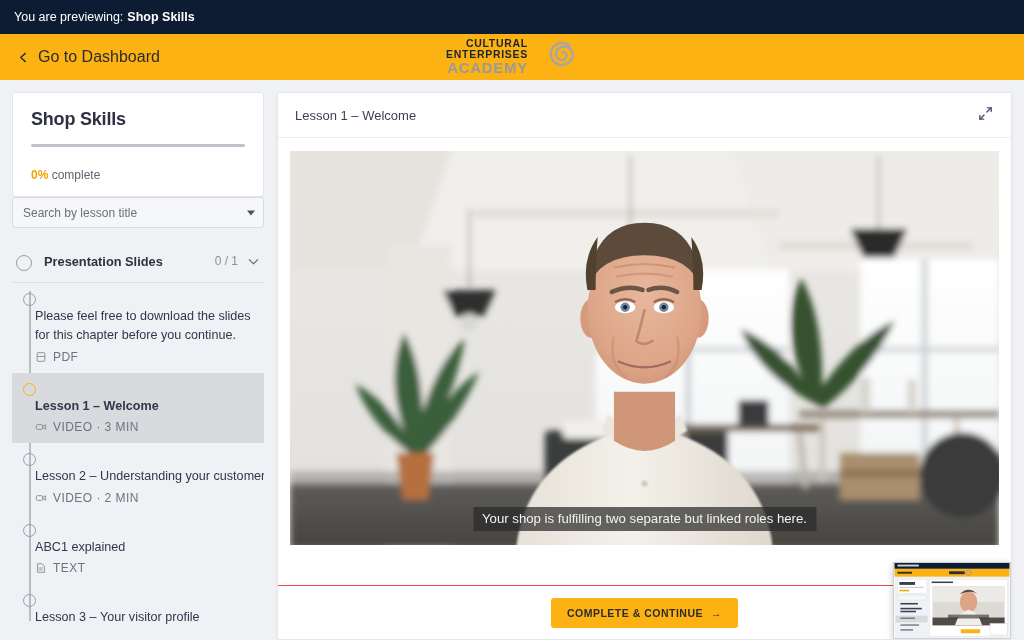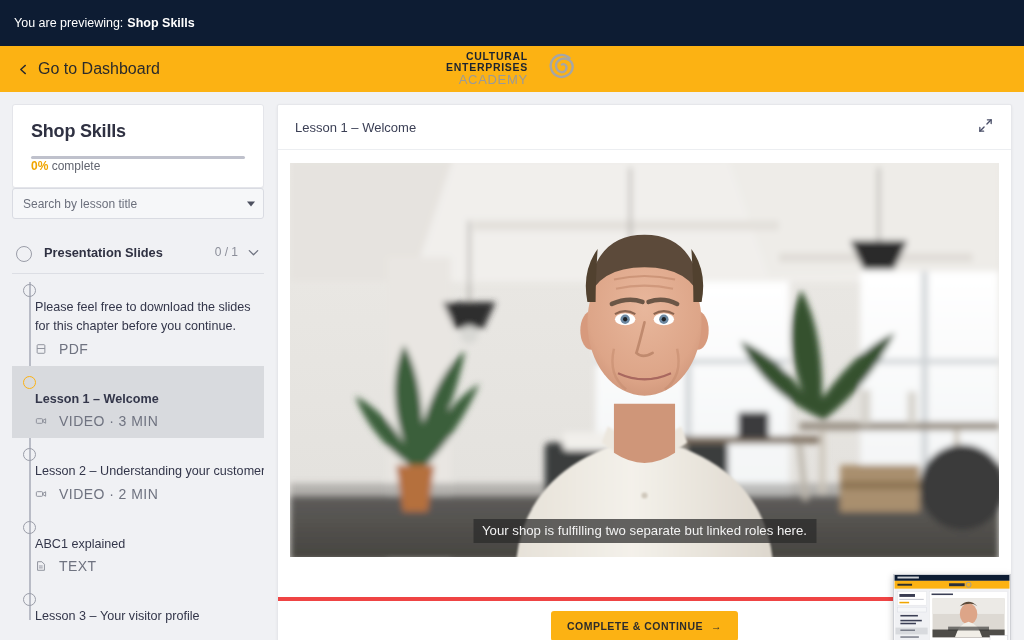--- a/index.html
+++ b/index.html
@@ -5,21 +5,21 @@
   * { box-sizing: border-box; margin: 0; padding: 0; }
   html, body {
     width: 1024px; height: 640px;
     overflow: hidden;
     font-family: "Liberation Sans", sans-serif;
     background: #f0f1f4;
   }
 
   
   .preview-bar {
-    height: 46px;
+    height: 34px;
     background: #0d1c33;
     display: flex;
     align-items: center;
     padding-left: 14px;
     color: #ffffff;
     font-size: 12.5px;
   }
   .preview-bar .pb-label { font-weight: 400; }
   .preview-bar .pb-course { font-weight: bold; margin-left: 4px; }
 
@@ -41,21 +41,21 @@
   }
   .chev-left { width: 11px; height: 11px; display: block; }
   .logo {
     position: absolute;
     left: 50%; top: 50%;
     transform: translate(-50%, -50%);
     display: flex; align-items: center; gap: 16px;
   }
   .logo-text { display: flex; flex-direction: column; align-items: flex-end; line-height: 1.05; }
   .logo-l1, .logo-l2 { font-weight: bold; font-size: 10.5px; letter-spacing: .7px; color: #1b2330; }
-  .logo-l3 { font-weight: normal; font-size: 13px; letter-spacing: .7px; color: #9a9a9a; }
+  .logo-l3 { font-weight: bold; font-size: 15px; letter-spacing: .7px; color: #9a9a9a; }
   .logo-mark { width: 34px; height: 34px; }
 
   
   .page {
     display: flex;
     height: calc(640px - 34px - 46px);
     padding: 12px 12px 0 12px;
     gap: 13px;
   }
 
@@ -78,21 +78,21 @@
     letter-spacing: -.2px;
   }
   .progress-track {
     margin-top: 14px;
     height: 3px; width: 100%;
     background: #bfc1cc;
     border-radius: 2px;
   }
   .progress-fill { height: 100%; width: 0%; background: #fcb213; border-radius: 2px; }
   .progress-label {
-    margin-top: 0;
+    margin-top: 21px;
     font-size: 12px; color: #61646f;
   }
   .progress-pct { color: #f0a500; font-weight: bold; }
 
   .search-wrap {
     position: relative;
   }
   .search-input {
     width: 100%; height: 31px;
     background: #f6f7f9;
@@ -163,23 +163,23 @@
     cursor: pointer;
     flex-direction: column;
   }
   .lesson.current { background: #d8dade; }
   .lesson .txt { padding-left: 12px; }
   .lesson-title {
     font-size: 12.6px; color: #33364a; line-height: 1.38;
   }
   .lesson.current .lesson-title { font-weight: bold; }
   .lesson-meta {
-    display: flex; align-items: center; gap: 12px;
+    display: flex; align-items: center; gap: 6px;
     margin-top: 5px;
-    font-size: 14px; letter-spacing: .45px; color: #6f7380;
+    font-size: 12px; letter-spacing: .45px; color: #6f7380;
   }
   .meta-icon { width: 12px; height: 12px; display: block; }
 
   
   .main {
     flex: 1 1 auto;
     background: #ffffff;
     border: 1px solid #e6e7eb;
     border-radius: 2px;
     box-shadow: 0 1px 3px rgba(0,0,0,.06);
@@ -212,21 +212,21 @@
     background: rgba(42,42,42,.72);
     color: #f2f2f2;
     font-size: 13.2px;
     padding: 4px 9px 5px 9px;
     white-space: nowrap;
   }
 
   .cta-row {
     flex: 1 1 auto;
     display: flex; align-items: center; justify-content: center;
-    border-top: 4px solid #ef4444;
+    border-top: 1px solid #ef4444;
     margin-top: 24px;
   }
   .cta {
     background: #fcb213;
     border: none;
     border-radius: 3px;
     color: #2c2c2c;
     font-family: "Liberation Sans", sans-serif;
     font-size: 10.5px; font-weight: bold; letter-spacing: .5px;
     padding: 9px 16px;

